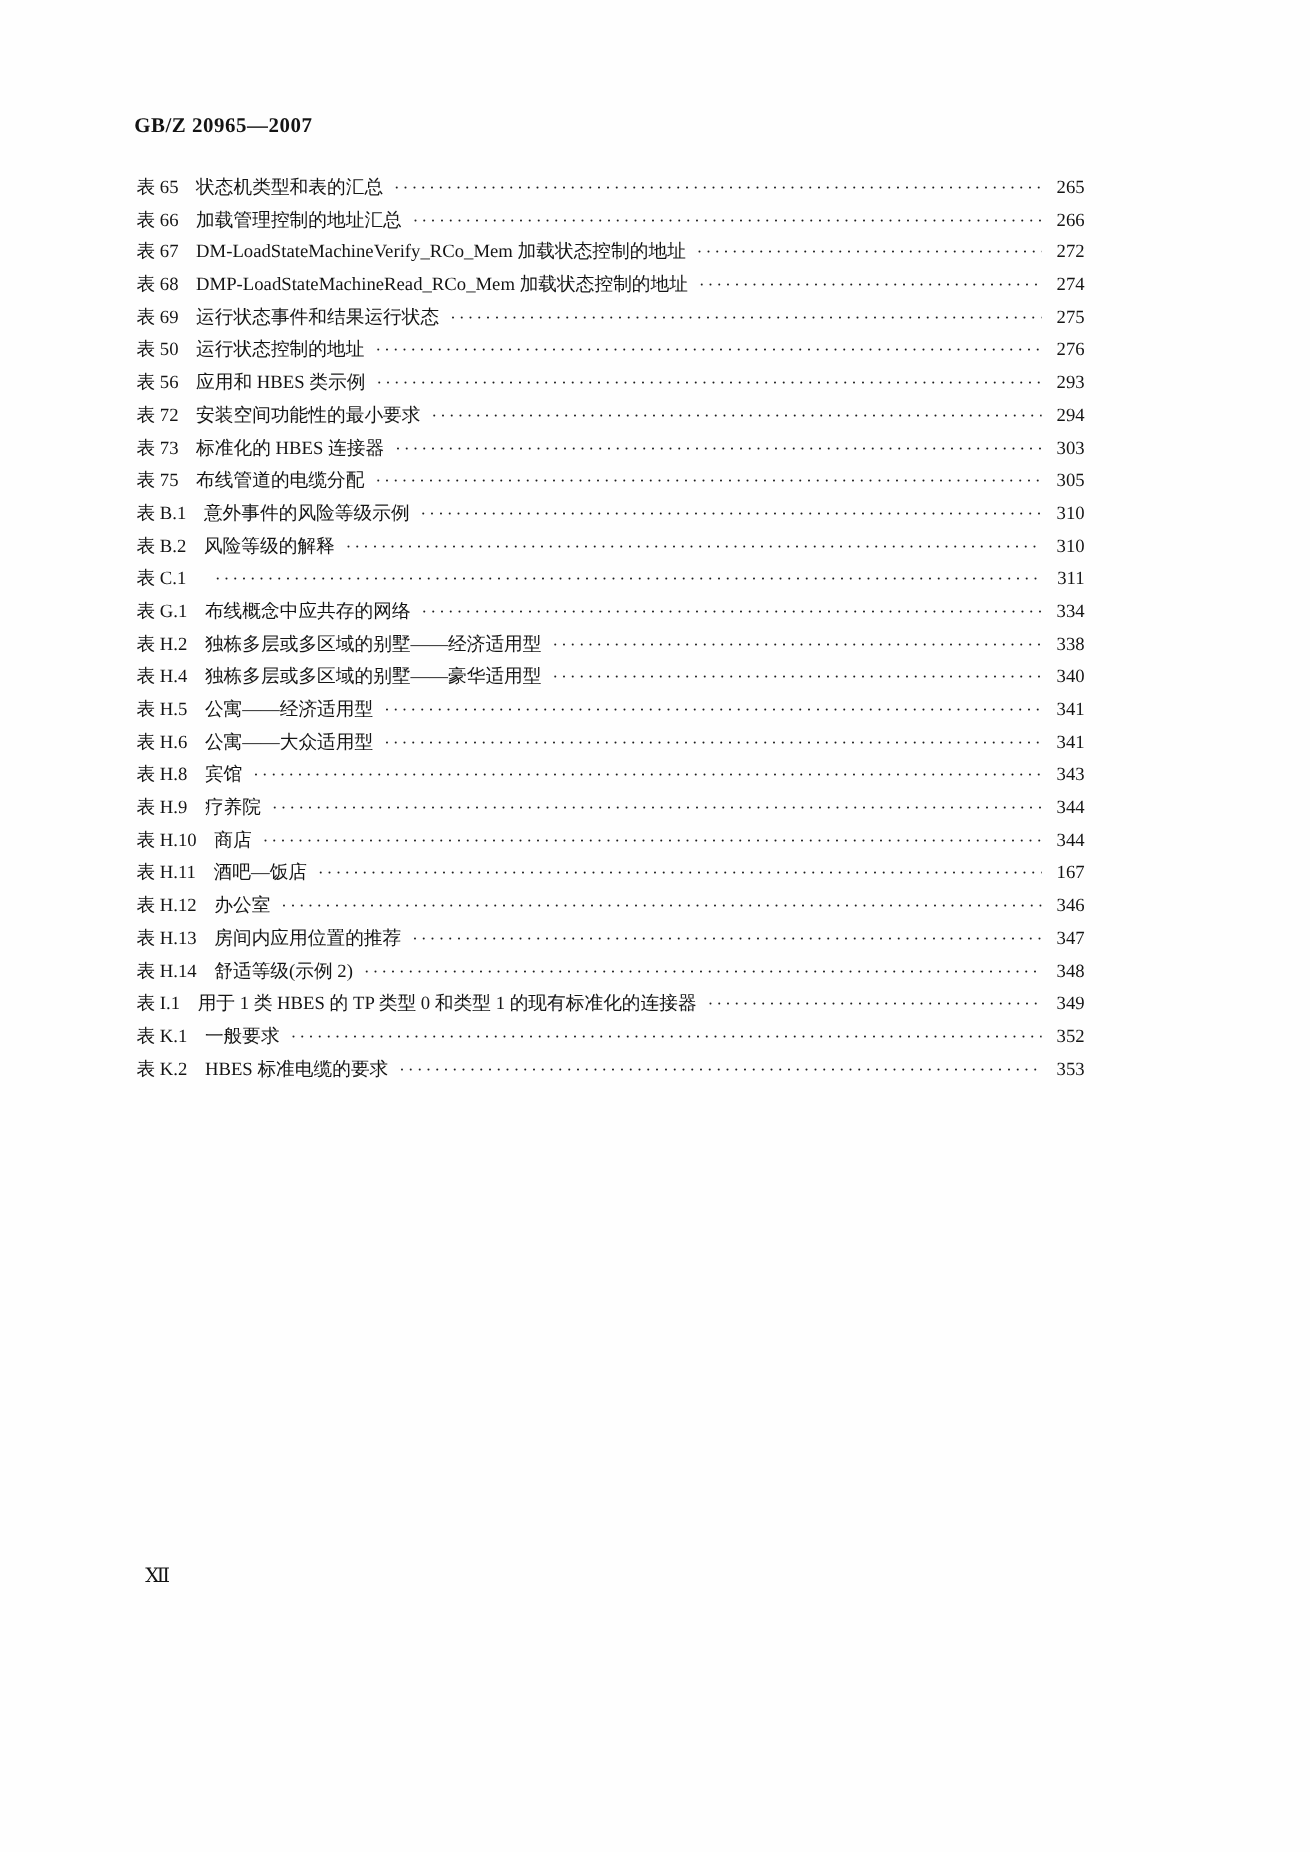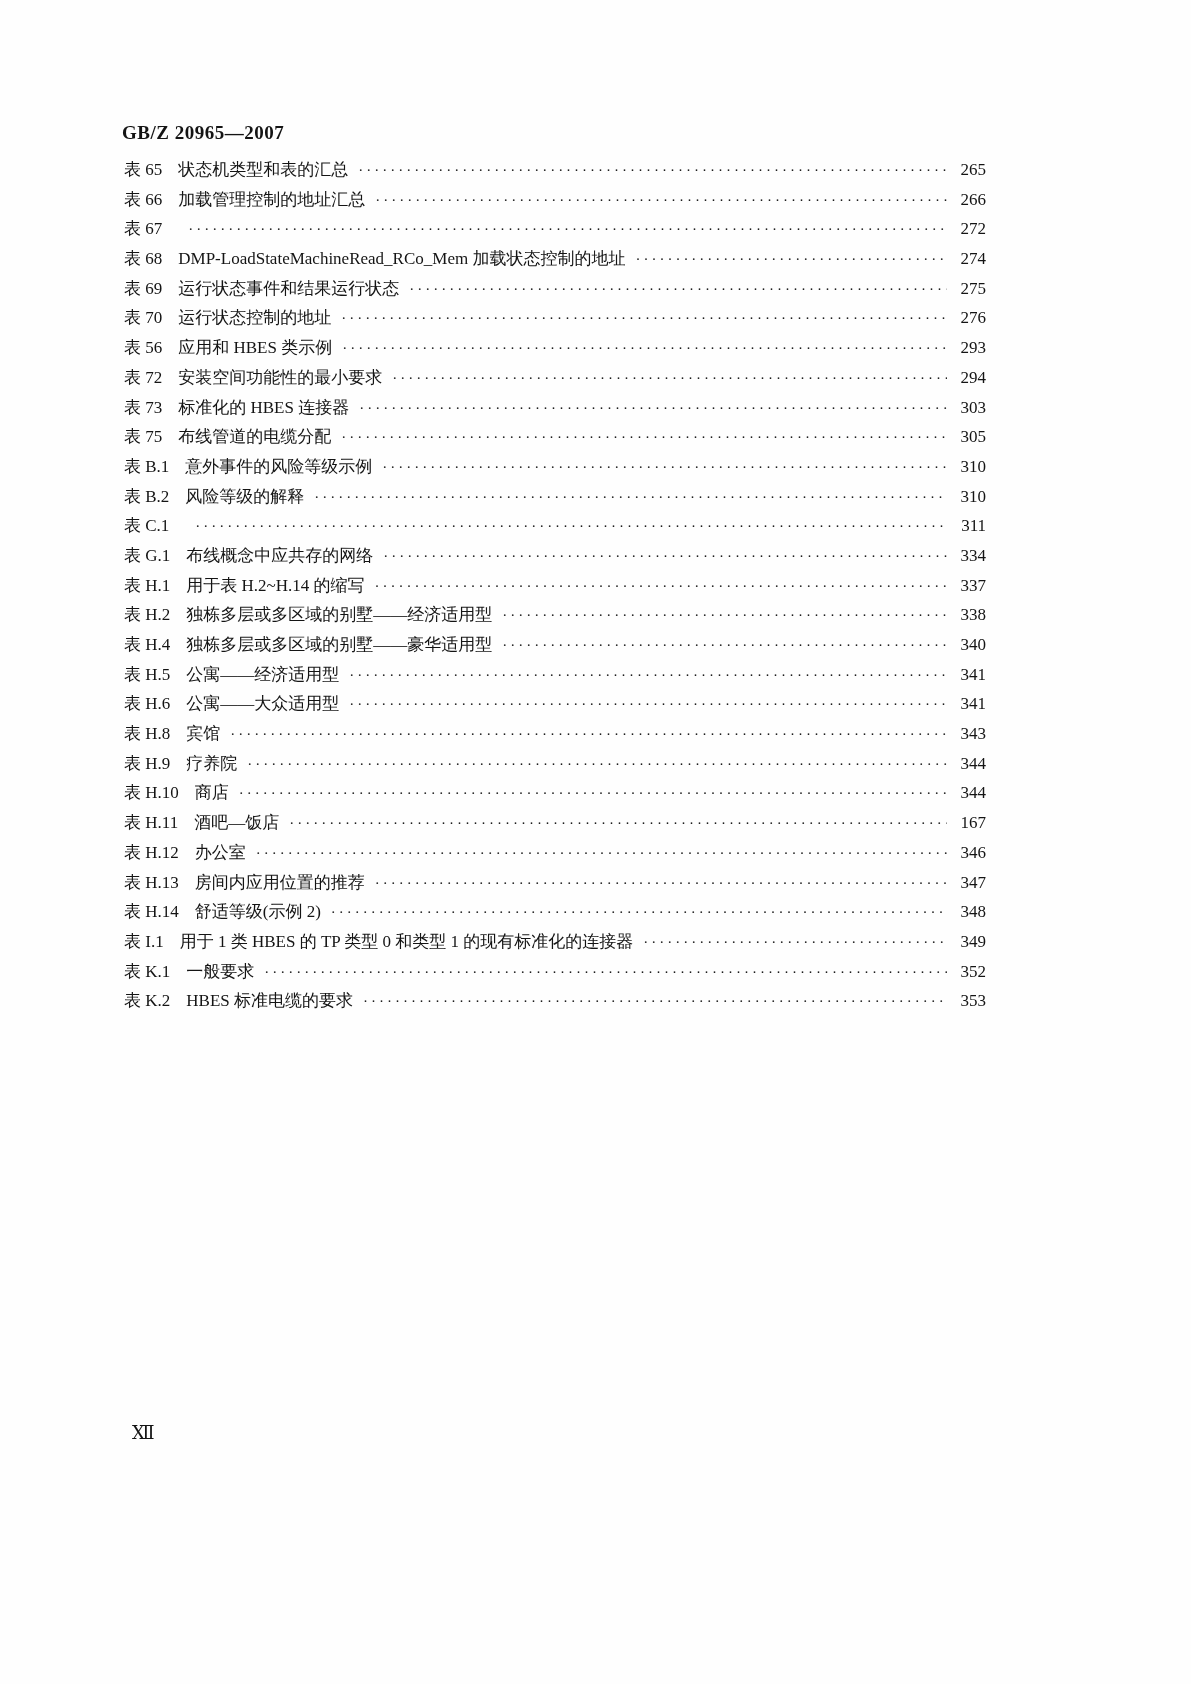--- a/index.html
+++ b/index.html
@@ -13,21 +13,21 @@
     margin: 0 auto;
     background: #fefefe;
     font-family: "Liberation Serif", "DejaVu Serif", serif;
     color: #141414;
     overflow: hidden;
   }
 
   .doc-header {
     position: absolute;
     left: 122px;
-    top: 122px;
+    top: 104px;
     font-size: 19px;
     font-weight: 700;
     letter-spacing: 0.5px;
     white-space: nowrap;
   }
 
   .toc {
     position: absolute;
     left: 124px;
     top: 158px;
@@ -97,40 +97,41 @@
 
   <div class="toc-row">
     <span class="toc-label">表 66</span>
     <span class="toc-title">加载管理控制的地址汇总</span>
     <span class="toc-leader"></span>
     <span class="toc-page">266</span>
   </div>
 
   <div class="toc-row">
     <span class="toc-label">表 67</span>
+    <span class="toc-title">DM-LoadStateMachineVerify_RCo_Mem 加载状态控制的地址</span>
     <span class="toc-leader"></span>
     <span class="toc-page">272</span>
   </div>
 
   <div class="toc-row">
     <span class="toc-label">表 68</span>
     <span class="toc-title">DMP-LoadStateMachineRead_RCo_Mem 加载状态控制的地址</span>
     <span class="toc-leader"></span>
     <span class="toc-page">274</span>
   </div>
 
   <div class="toc-row">
     <span class="toc-label">表 69</span>
     <span class="toc-title">运行状态事件和结果运行状态</span>
     <span class="toc-leader"></span>
     <span class="toc-page">275</span>
   </div>
 
   <div class="toc-row">
-    <span class="toc-label">表 70</span>
+    <span class="toc-label">表 50</span>
     <span class="toc-title">运行状态控制的地址</span>
     <span class="toc-leader"></span>
     <span class="toc-page">276</span>
   </div>
 
   <div class="toc-row">
     <span class="toc-label">表 56</span>
     <span class="toc-title">应用和 HBES 类示例</span>
     <span class="toc-leader"></span>
     <span class="toc-page">293</span>
@@ -178,26 +179,20 @@
     <span class="toc-page">311</span>
   </div>
 
   <div class="toc-row">
     <span class="toc-label">表 G.1</span>
     <span class="toc-title">布线概念中应共存的网络</span>
     <span class="toc-leader"></span>
     <span class="toc-page">334</span>
   </div>
 
-  <div class="toc-row">
-    <span class="toc-label">表 H.1</span>
-    <span class="toc-title">用于表 H.2~H.14 的缩写</span>
-    <span class="toc-leader"></span>
-    <span class="toc-page">337</span>
-  </div>
 
   <div class="toc-row">
     <span class="toc-label">表 H.2</span>
     <span class="toc-title">独栋多层或多区域的别墅——经济适用型</span>
     <span class="toc-leader"></span>
     <span class="toc-page">338</span>
   </div>
 
 
   <div class="toc-row">

